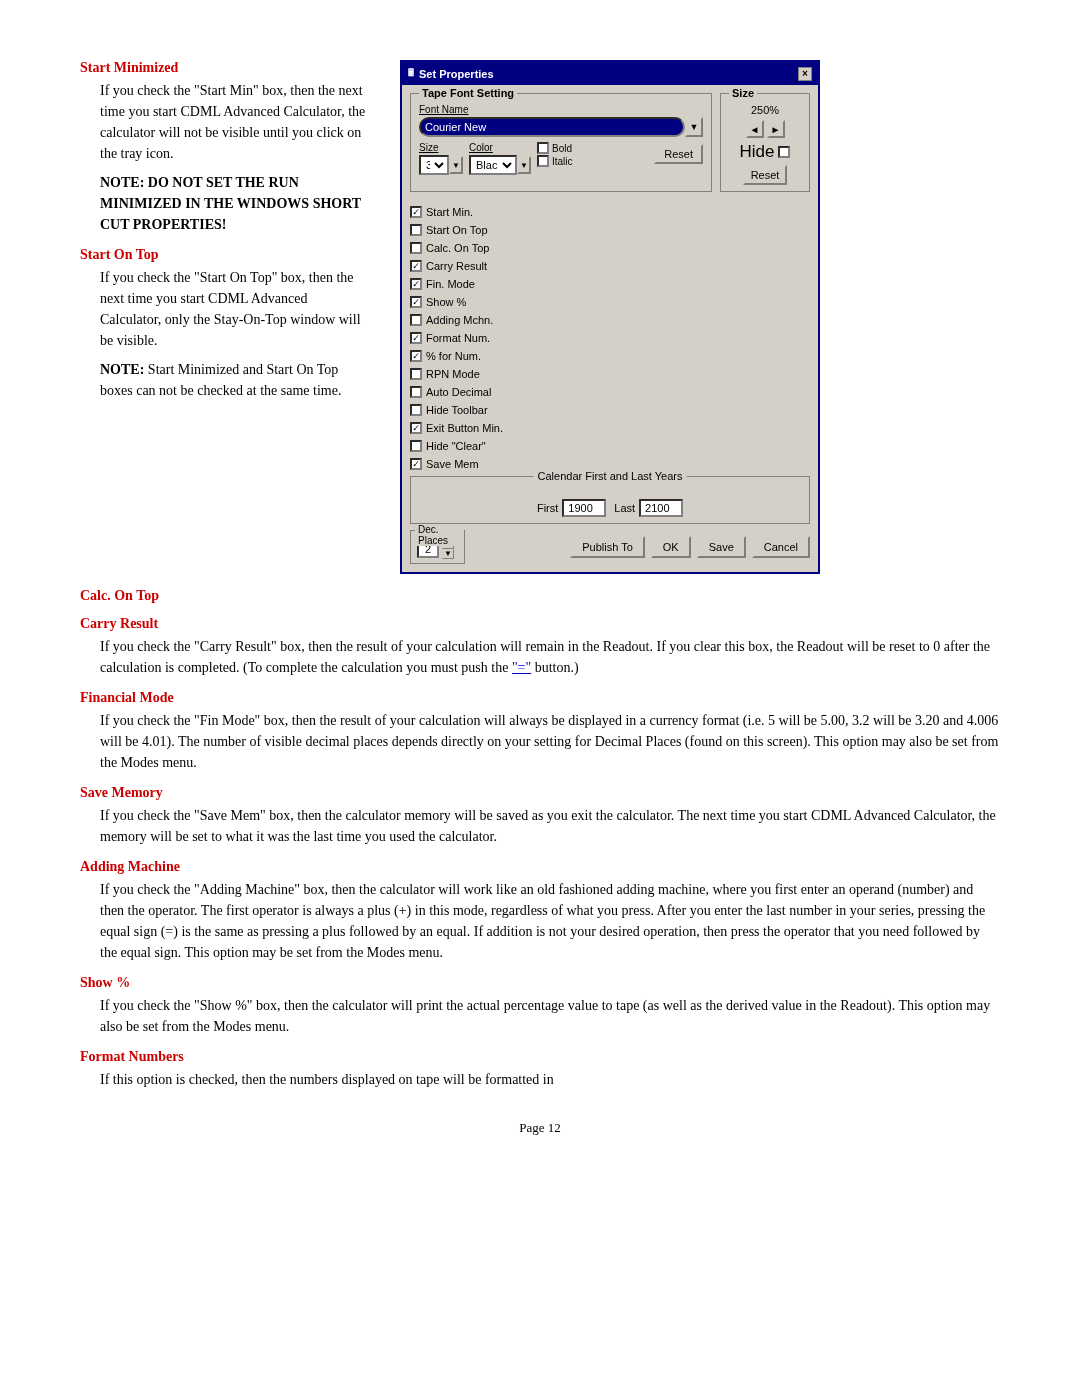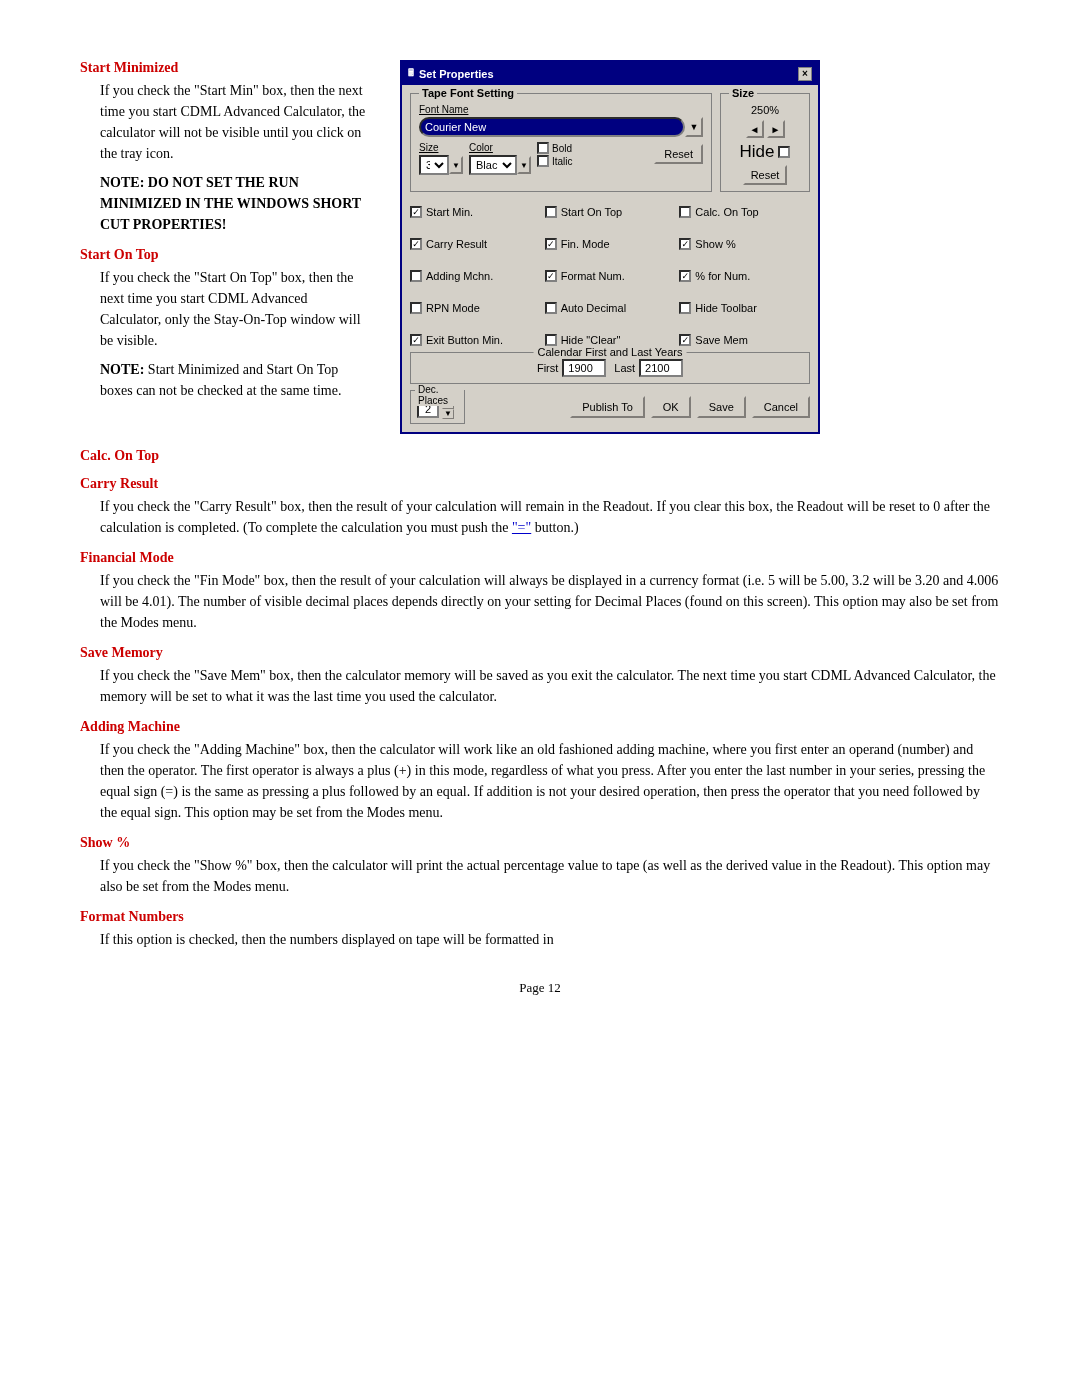--- a/index.html
+++ b/index.html
@@ -224,22 +224,22 @@
       border: 2px outset #d4d0c8;
       background: #d4d0c8;
       padding: 2px 6px;
       font-size: 11px;
       cursor: pointer;
       display: block;
       margin: 3px auto 0;
     }
     .options-grid {
       display: grid;
-      grid-template-columns: 1fr 1fr 1fr;
-      gap: 20px 4px;
+      grid-template-columns: 1fr;
+      gap: 6px 4px;
       margin-bottom: 6px;
     }
     .opt-label {
       display: flex;
       align-items: center;
       gap: 4px;
       font-size: 11px;
     }
     .calendar-group {
       border: 1px solid #808080;
@@ -254,21 +254,21 @@
       transform: translateX(-50%);
       background: #d4d0c8;
       padding: 0 4px;
       font-size: 11px;
       white-space: nowrap;
     }
     .calendar-inner {
       display: flex;
       align-items: center;
       gap: 8px;
-      margin-top: 2px;
+      margin-top: 18px;
       justify-content: center;
     }
     .cal-field-group {
       display: flex;
       align-items: center;
       gap: 4px;
       font-size: 11px;
     }
     .cal-input {
       width: 44px;

